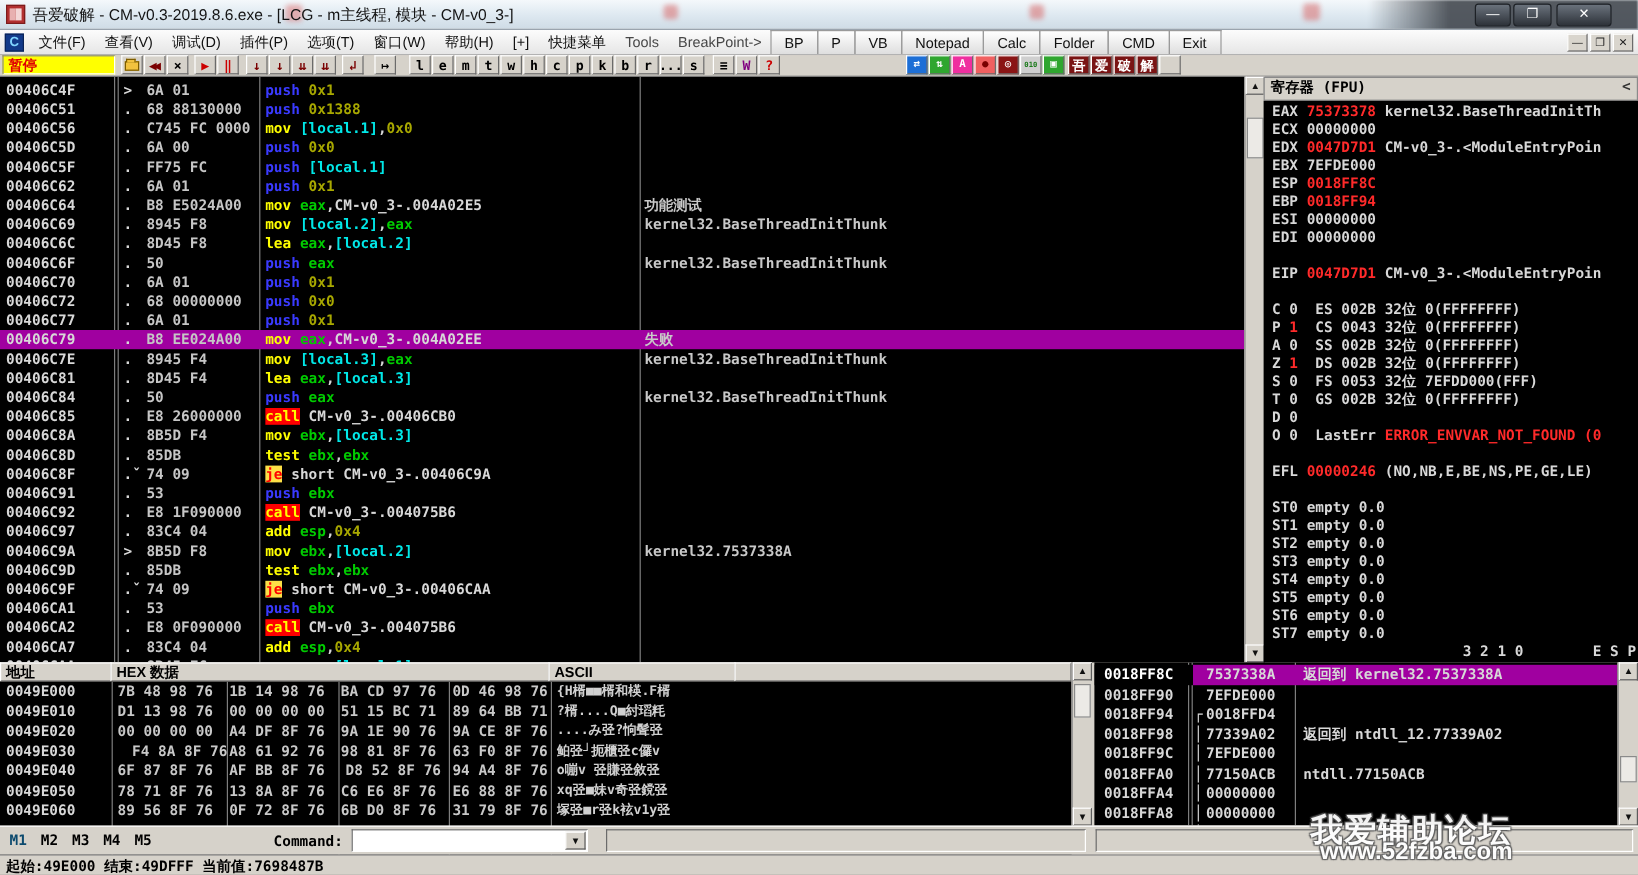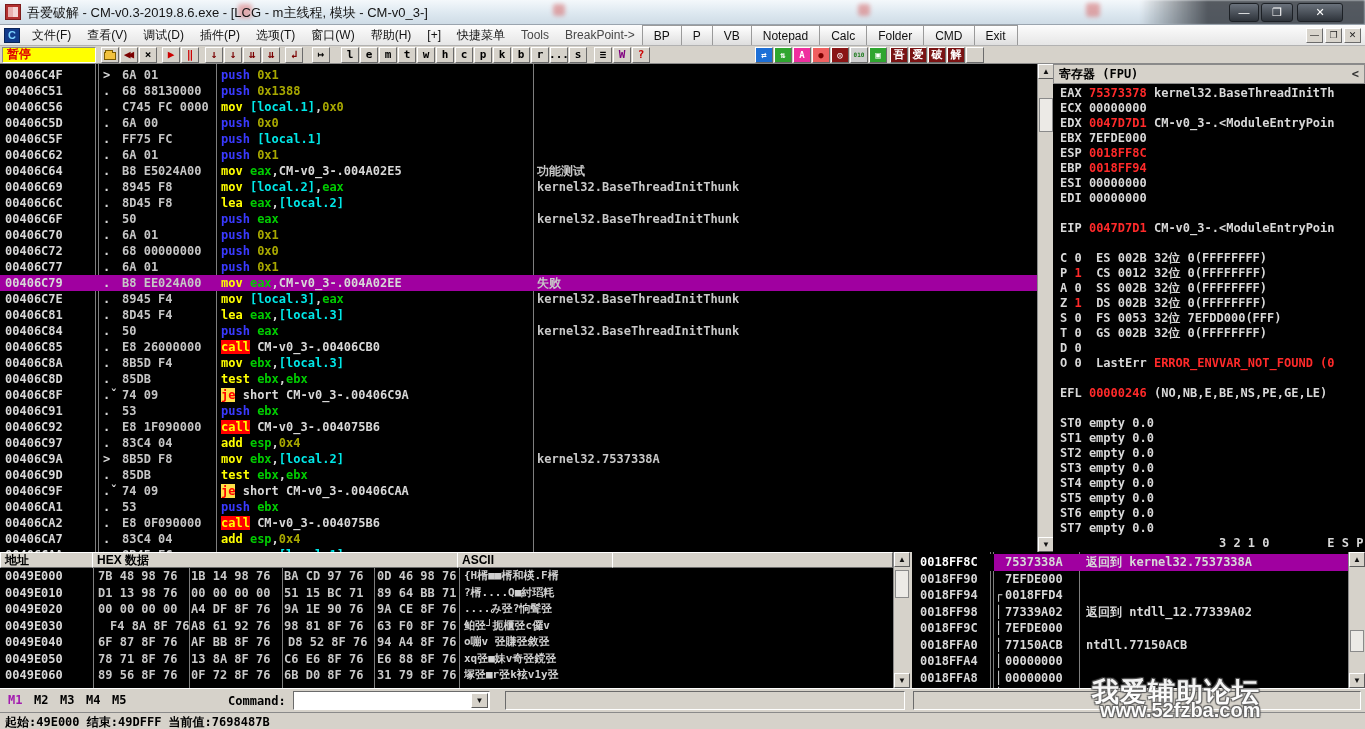--- a/index.html
+++ b/index.html
@@ -23,21 +23,21 @@
     font-weight:bold;font-size:11px;text-align:center;line-height:13px}
   .menu-item{padding:0 8px;display:flex;align-items:center;white-space:nowrap}
   .menu-item.dim{color:#474747}
   .menu-btn{display:flex;align-items:center;padding:0 11px;border:1px solid #9a9a9a;border-bottom:none;
     background:linear-gradient(#ffffff,#dedede);margin-left:-1px;white-space:nowrap}
   #mdi-controls{margin-left:auto;display:flex;gap:2px;align-items:center;padding-right:4px}
   .mdi-btn{width:17px;height:15px;border:1px solid;border-color:#fff #6b6b6b #6b6b6b #fff;background:#d9d5cd;
     font-size:9px;line-height:13px;text-align:center;color:#222}
   
   #toolbar{position:absolute;left:0;top:46px;width:1365px;height:18px;background:#d6d2ca;border-bottom:1px solid #8a8a8a;
-    display:flex;align-items:center;padding-left:2px}
+    display:flex;align-items:flex-start;padding-left:2px}
   #pause-box{width:94px;height:16px;background:#ffff00;border:1px solid;border-color:#8a8a8a #fff #fff #8a8a8a;
     color:#e00000;font-weight:bold;display:flex;align-items:center;padding-left:4px}
   .tbtn{width:18px;height:16px;margin-left:1px;border:1px solid;border-color:#ffffff #6b6b6b #6b6b6b #ffffff;background:#d6d2ca;
     display:flex;align-items:center;justify-content:center;font-weight:bold;font-size:11px;font-family:"DejaVu Sans Mono",monospace;flex:0 0 auto;overflow:hidden}
   .tbtn.sq{letter-spacing:-3px;padding-right:3px}
   .pbtn{color:#fff;font-size:9px}
   .folder{width:12px;height:8px;background:#f2c23e;border:1px solid #7c5c00;position:relative;margin-top:2px}
   .folder:before{content:"";position:absolute;left:0;top:-3px;width:6px;height:2px;background:#f2c23e;border:1px solid #7c5c00;border-bottom:none}
   
   #disasm{position:absolute;left:0;top:64px;width:1037px;height:488px;background:#000;overflow:hidden;padding-top:3px}
@@ -51,21 +51,21 @@
   .dc{position:absolute;left:537px;color:#c8c8c8}
   .tk-b{color:#3a3aff}.tk-y{color:#ffff00}.tk-g{color:#00cc00}.tk-c{color:#00e8e8}.tk-i{color:#a8a800}.tk-p{color:#d8d8d8}
   .tk-call{background:#ff0000;color:#ffff00}.tk-je{background:#fde047;color:#ff0000}
   
   .sb{position:absolute;background:#d6d2ca}
   .sb-arrow{position:absolute;left:0;width:16px;height:15px;border:1px solid;border-color:#fff #5c5c5c #5c5c5c #fff;background:#d6d2ca;
     font-size:8px;line-height:13px;text-align:center;color:#111}
   .sb-thumb{position:absolute;left:1px;width:14px;background:#eceae6;border:1px solid #8a8a8a}
   
   #regheader{position:absolute;left:1053px;top:64px;width:312px;height:20px;background:#d6d2ca;border:1px solid #8a8a8a;
-    display:flex;align-items:center;padding:0 5px;font-weight:bold;color:#000;font-family:"DejaVu Sans Mono",monospace}
+    display:flex;align-items:flex-start;padding:0 5px;font-weight:bold;color:#000;font-family:"DejaVu Sans Mono",monospace}
   #reg-collapse{margin-left:auto;font-weight:bold;color:#333}
   #regbody{position:absolute;left:1053px;top:84px;width:312px;height:468px;background:#000;overflow:hidden;padding-top:2px}
   .rline{height:15px;line-height:15px;padding-left:7px;white-space:pre;font-family:"DejaVu Sans Mono",monospace;font-size:12px;font-weight:bold;overflow:hidden}
   .rw{color:#d8d8d8}.rr{color:#ff2a2a}
   
   #dumphdr{position:absolute;left:0;top:552px;width:893px;height:16px;display:flex}
   .hcell{height:16px;background:#d6d2ca;border:1px solid;border-color:#fff #6b6b6b #6b6b6b #fff;font-weight:bold;
     padding-left:4px;line-height:14px;color:#000;overflow:hidden;white-space:nowrap}
   #dumpbody{position:absolute;left:0;top:568px;width:893px;height:148px;background:#000;overflow:hidden}
   .hrow{position:relative;height:16.5px;line-height:16.5px;font-family:"DejaVu Sans Mono",monospace;font-size:12px;font-weight:bold;white-space:pre}
@@ -77,21 +77,21 @@
   .srow{position:relative;height:16.5px;line-height:16.5px;font-family:"DejaVu Sans Mono",monospace;font-size:12px;font-weight:bold;white-space:pre}
   .srow.hl{background:linear-gradient(90deg,#000 0 82px,#a000a0 82px)}
   .srow.hl .sa{color:#ffffff}
   .sa{position:absolute;left:8px;color:#d8d8d8}
   .sf{position:absolute;left:83px;color:#d8d8d8}
   .sv{position:absolute;left:93px;color:#d8d8d8}
   .sc{position:absolute;left:174px;color:#d8d8d8}
   
   #tabrow{position:absolute;left:0;top:688px;width:1365px;height:24px;background:#d6d2ca;border-top:1px solid #fdfdfd}
   .mtab{position:absolute;top:4px;font-family:"DejaVu Sans Mono",monospace;font-weight:bold;font-size:12px;color:#000}
-  .mtab.active{color:#a21caf}
+  .mtab.active{color:#0c4a6e}
   #cmd-label{position:absolute;left:228px;top:5px;font-family:"DejaVu Sans Mono",monospace;font-weight:bold;color:#000}
   #cmd-combo{position:absolute;left:293px;top:2px;width:197px;height:19px;background:#fff;border:1px solid;border-color:#6b6b6b #fff #fff #6b6b6b}
   #cmd-arrow{position:absolute;right:1px;top:1px;width:17px;height:15px;background:#d6d2ca;border:1px solid;border-color:#fff #5c5c5c #5c5c5c #fff;
     font-size:8px;text-align:center;line-height:13px;color:#111}
   .sunken{position:absolute;top:2px;height:19px;background:#d6d2ca;border:1px solid;border-color:#6b6b6b #fff #fff #6b6b6b}
   #statusbar{position:absolute;left:0;top:712px;width:1365px;height:17px;background:#d6d2ca;border-top:1px solid #8a8a8a}
   #status-text{position:absolute;left:5px;top:1px;font-weight:bold;color:#000;font-family:"DejaVu Sans Mono",monospace;font-size:12px;white-space:pre}
   
   .wm{position:absolute;color:#fff;font-weight:bold;z-index:20;
     text-shadow:1px 1px 1px #5a5a5a,-1px -1px 1px #5a5a5a,1px -1px 1px #5a5a5a,-1px 1px 1px #5a5a5a;opacity:.95}
@@ -254,21 +254,21 @@
     <div class="rline"><span class="rw">EDX </span><span class="rr">0047D7D1</span><span class="rw"> CM-v0_3-.&lt;ModuleEntryPoin</span></div>
     <div class="rline"><span class="rw">EBX 7EFDE000</span></div>
     <div class="rline"><span class="rw">ESP </span><span class="rr">0018FF8C</span></div>
     <div class="rline"><span class="rw">EBP </span><span class="rr">0018FF94</span></div>
     <div class="rline"><span class="rw">ESI 00000000</span></div>
     <div class="rline"><span class="rw">EDI 00000000</span></div>
     <div class="rline"></div>
     <div class="rline"><span class="rw">EIP </span><span class="rr">0047D7D1</span><span class="rw"> CM-v0_3-.&lt;ModuleEntryPoin</span></div>
     <div class="rline"></div>
     <div class="rline"><span class="rw">C 0  ES 002B 32位 0(FFFFFFFF)</span></div>
-    <div class="rline"><span class="rw">P </span><span class="rr">1</span><span class="rw">  CS 0012 32位 0(FFFFFFFF)</span></div>
+    <div class="rline"><span class="rw">P </span><span class="rr">1</span><span class="rw">  CS 0043 32位 0(FFFFFFFF)</span></div>
     <div class="rline"><span class="rw">A 0  SS 002B 32位 0(FFFFFFFF)</span></div>
     <div class="rline"><span class="rw">Z </span><span class="rr">1</span><span class="rw">  DS 002B 32位 0(FFFFFFFF)</span></div>
     <div class="rline"><span class="rw">S 0  FS 0053 32位 7EFDD000(FFF)</span></div>
     <div class="rline"><span class="rw">T 0  GS 002B 32位 0(FFFFFFFF)</span></div>
     <div class="rline"><span class="rw">D 0</span></div>
     <div class="rline"><span class="rw">O 0  LastErr </span><span class="rr">ERROR_ENVVAR_NOT_FOUND (0</span></div>
     <div class="rline"></div>
     <div class="rline"><span class="rw">EFL </span><span class="rr">00000246</span><span class="rw"> (NO,NB,E,BE,NS,PE,GE,LE)</span></div>
     <div class="rline"></div>
     <div class="rline"><span class="rw">ST0 empty 0.0</span></div>

